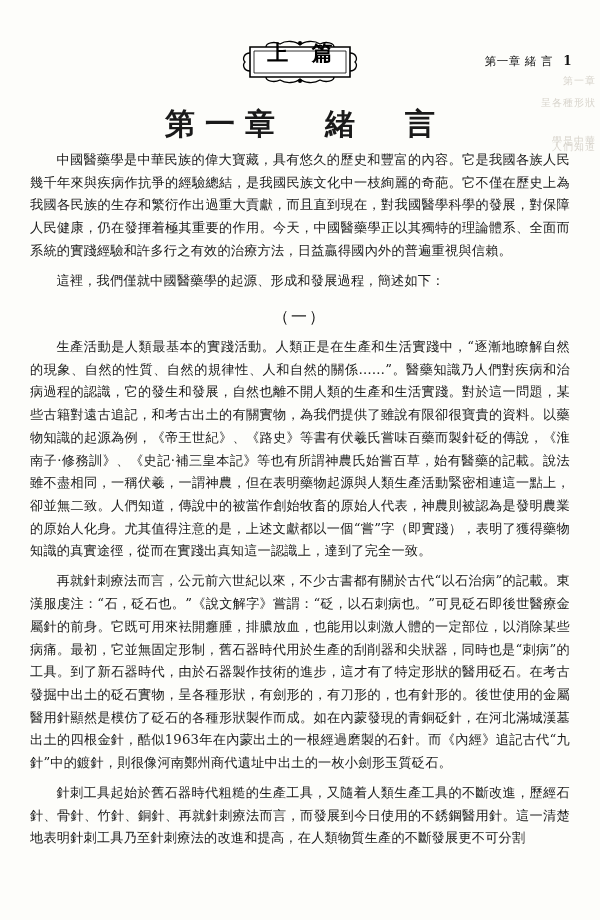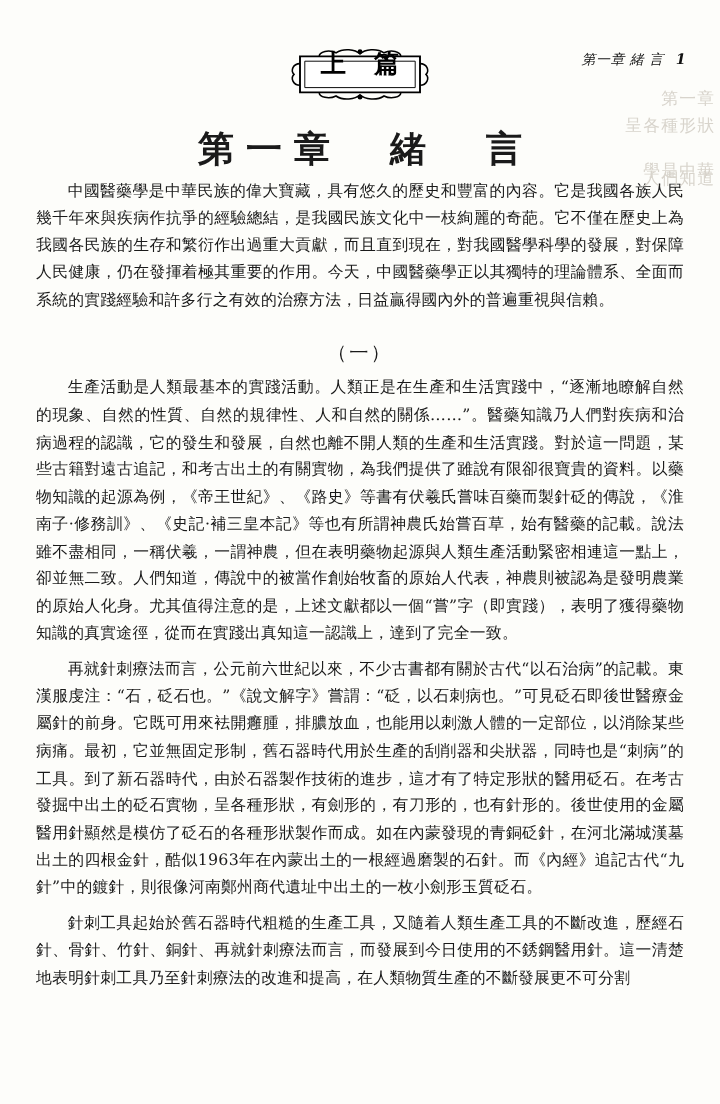--- a/index.html
+++ b/index.html
@@ -18,42 +18,41 @@
   .page {
     position: relative;
     width: 600px;
     height: 920px;
     padding: 0;
     box-sizing: border-box;
   }
   
   .running-head {
     position: absolute;
-    top: 8px;
+    top: 20px;
     right: 28px;
     font-size: 11.5px;
     letter-spacing: 0.5px;
     color: #111;
     white-space: nowrap;
-    font-style: italic;
   }
   .running-head .chap {
     font-family: "DejaVu Serif", "Liberation Serif", serif;
   }
   .running-head .pageno {
     font-weight: bold;
     margin-left: 6px;
     font-size: 12px;
   }
 
   
   .ghost {
     position: absolute;
     right: 4px;
-    font-size: 14px;
+    font-size: 10px;
     color: #d8d4cc;
     letter-spacing: 1px;
     user-select: none;
   }
   .ghost.g1 { top: 40px; }
   .ghost.g2 { top: 62px; }
   .ghost.g3 { top: 100px; }
   .ghost.g4 { top: 106px; }
 
   
@@ -152,20 +151,21 @@
       </svg>
       <span class="label">上 篇</span>
     </div>
   </div>
 
   <h1 class="chapter-title">第一章　緒　言</h1>
 
   <div class="body">
     <p>中國醫藥學是中華民族的偉大寶藏，具有悠久的歷史和豐富的內容。它是我國各族人民幾千年來與疾病作抗爭的經驗總結，是我國民族文化中一枝絢麗的奇葩。它不僅在歷史上為我國各民族的生存和繁衍作出過重大貢獻，而且直到現在，對我國醫學科學的發展，對保障人民健康，仍在發揮着極其重要的作用。今天，中國醫藥學正以其獨特的理論體系、全面而系統的實踐經驗和許多行之有效的治療方法，日益贏得國內外的普遍重視與信賴。</p>
     <div class="gap-small"></div>
+    <p>這裡，我們僅就中國醫藥學的起源、形成和發展過程，簡述如下：</p>
 
     <div class="section-num">
       <span class="paren">（一）</span>
     </div>
 
     <p class="para-block">生產活動是人類最基本的實踐活動。人類正是在生產和生活實踐中，“逐漸地瞭解自然的現象、自然的性質、自然的規律性、人和自然的關係……”。醫藥知識乃人們對疾病和治病過程的認識，它的發生和發展，自然也離不開人類的生產和生活實踐。對於這一問題，某些古籍對遠古追記，和考古出土的有關實物，為我們提供了雖說有限卻很寶貴的資料。以藥物知識的起源為例，《帝王世紀》、《路史》等書有伏羲氏嘗味百藥而製針砭的傳說，《淮南子·修務訓》、《史記·補三皇本記》等也有所謂神農氏始嘗百草，始有醫藥的記載。說法雖不盡相同，一稱伏羲，一謂神農，但在表明藥物起源與人類生產活動緊密相連這一點上，卻並無二致。人們知道，傳說中的被當作創始牧畜的原始人代表，神農則被認為是發明農業的原始人化身。尤其值得注意的是，上述文獻都以一個“嘗”字（即實踐），表明了獲得藥物知識的真實途徑，從而在實踐出真知這一認識上，達到了完全一致。</p>
     <div class="gap-small"></div>
     <p>再就針刺療法而言，公元前六世紀以來，不少古書都有關於古代“以石治病”的記載。東漢服虔注：“石，砭石也。”《說文解字》嘗謂：“砭，以石刺病也。”可見砭石即後世醫療金屬針的前身。它既可用來袪開癰腫，排膿放血，也能用以刺激人體的一定部位，以消除某些病痛。最初，它並無固定形制，舊石器時代用於生產的刮削器和尖狀器，同時也是“刺病”的工具。到了新石器時代，由於石器製作技術的進步，這才有了特定形狀的醫用砭石。在考古發掘中出土的砭石實物，呈各種形狀，有劍形的，有刀形的，也有針形的。後世使用的金屬醫用針顯然是模仿了砭石的各種形狀製作而成。如在內蒙發現的青銅砭針，在河北滿城漢墓出土的四根金針，酷似1963年在內蒙出土的一根經過磨製的石針。而《內經》追記古代“九針”中的鍍針，則很像河南鄭州商代遺址中出土的一枚小劍形玉質砭石。</p>
     <div class="gap-small"></div>
     <p>針刺工具起始於舊石器時代粗糙的生產工具，又隨着人類生產工具的不斷改進，歷經石針、骨針、竹針、銅針、再就針刺療法而言，而發展到今日使用的不銹鋼醫用針。這一清楚地表明針刺工具乃至針刺療法的改進和提高，在人類物質生產的不斷發展更不可分割</p>

